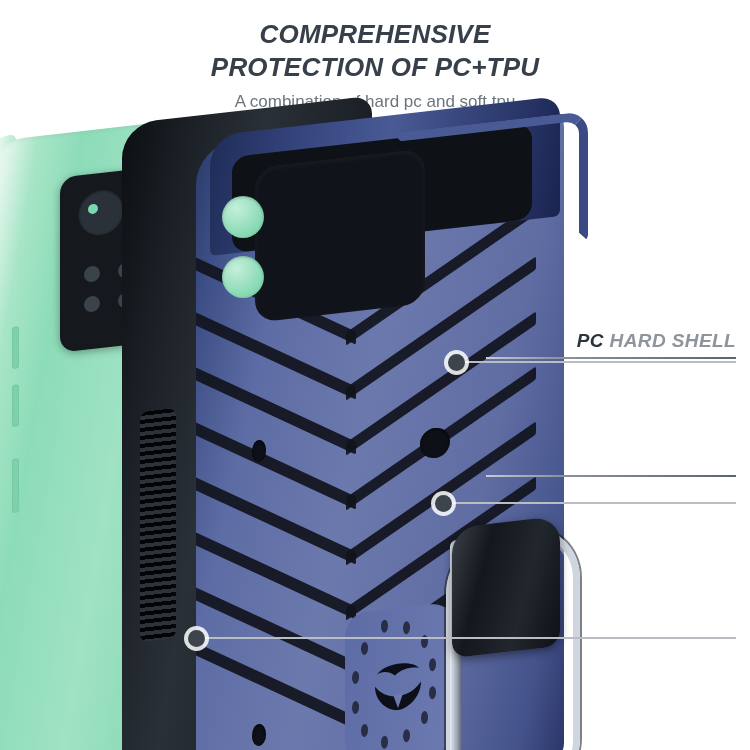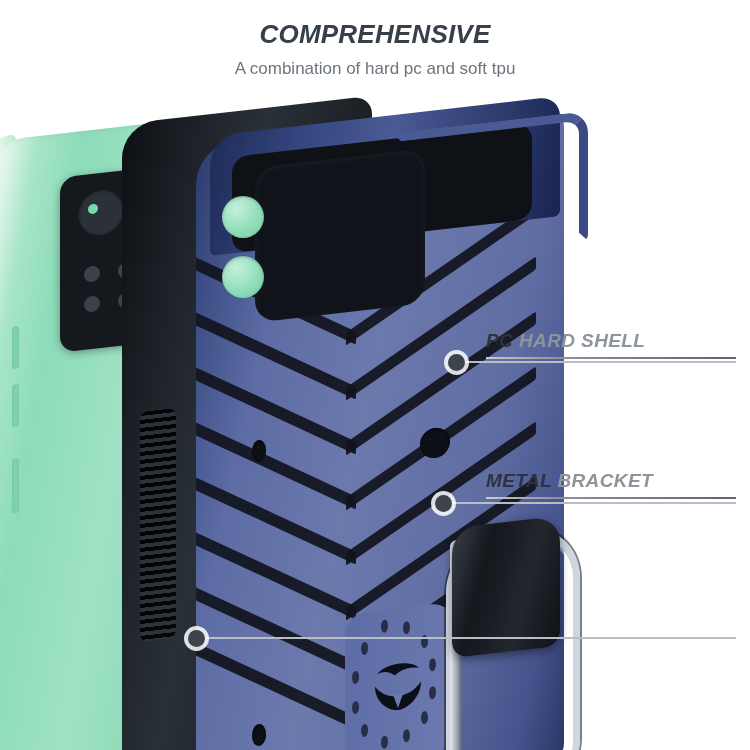--- a/index.html
+++ b/index.html
@@ -18,21 +18,21 @@
     font-size:26px;letter-spacing:.2px;line-height:33px;
     white-space:nowrap;
   }
   .hdr-l1{margin-top:18px;}
   .hdr-sub{
     margin-top:7px;font-size:17px;color:#6c757d;line-height:22px;
     font-style:normal;font-weight:normal;white-space:nowrap;
   }
 
   
-  .callout{position:absolute;text-align:left;width:250px;}
+  .callout{position:absolute;text-align:right;width:250px;}
   .callout .txt{
     font-weight:bold;font-style:italic;font-size:19px;
     letter-spacing:.4px;white-space:nowrap;line-height:22px;
   }
   .callout .w1{color:#2b333c;}
   .callout .w2{color:#8d949c;}
   .callout .rule{
     height:2px;margin-top:5px;
     background:linear-gradient(to right,#c9ccd1 0%,#8d949c 28%,#5c646e 100%);
   }
@@ -158,20 +158,21 @@
     border-radius:6px;
   }
 </style>
 </head>
 <body>
 
 <div id="stage">
 
   <div class="hdr">
     <div class="hdr-l1">COMPREHENSIVE</div>
+    <div class="hdr-l2">PROTECTION OF PC+TPU</div>
     <div class="hdr-sub">A combination of hard pc and soft tpu</div>
   </div>
 
   <div id="art">
 
     <div class="lay" id="phone-rim"></div>
     <div class="lay" id="phone">
       <div class="side-btn" style="top:188px;height:42px;"></div>
       <div class="side-btn" style="top:246px;height:42px;"></div>
       <div class="side-btn" style="top:320px;height:54px;"></div>
@@ -254,18 +255,17 @@
 
   <div class="leader" id="ld-tp" style="left: 196px; top: 637px; width: 540px;"></div>
   <div class="anchor" id="an-tp" style="left: 188px; top: 630px;"></div>
 
   <div class="callout" id="co-pc">
     <div class="txt"><span class="w1">PC</span> <span class="w2">HARD SHELL</span></div>
     <div class="rule"></div>
   </div>
 
   <div class="callout" id="co-mb">
-    <div class="txt"><span class="w1">METAL</span> <span class="w2">BRACKET</span></div>
     <div class="rule"></div>
   </div>
 
 
 </div>
 
 </body></html>

